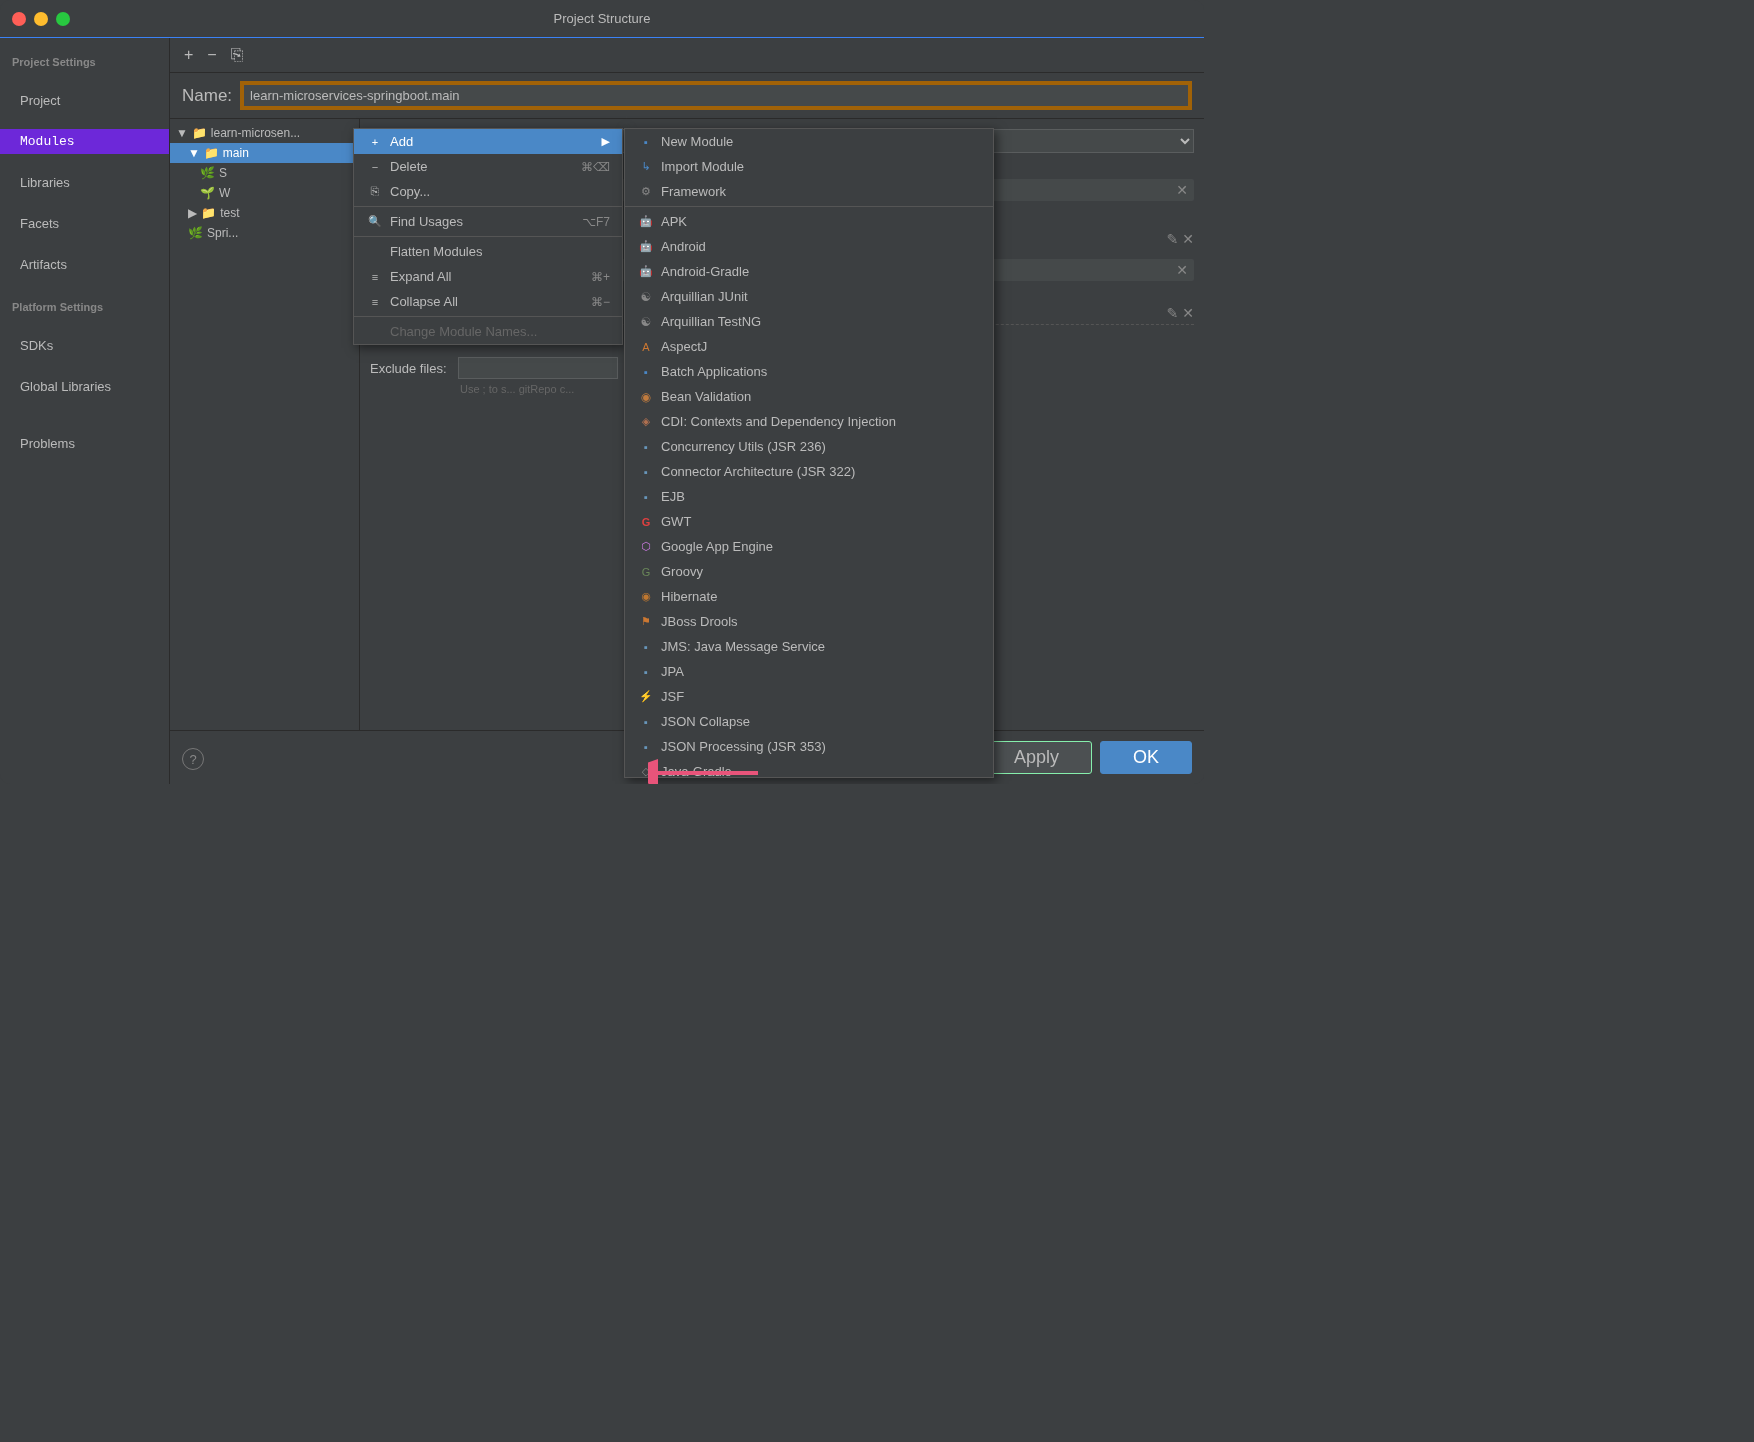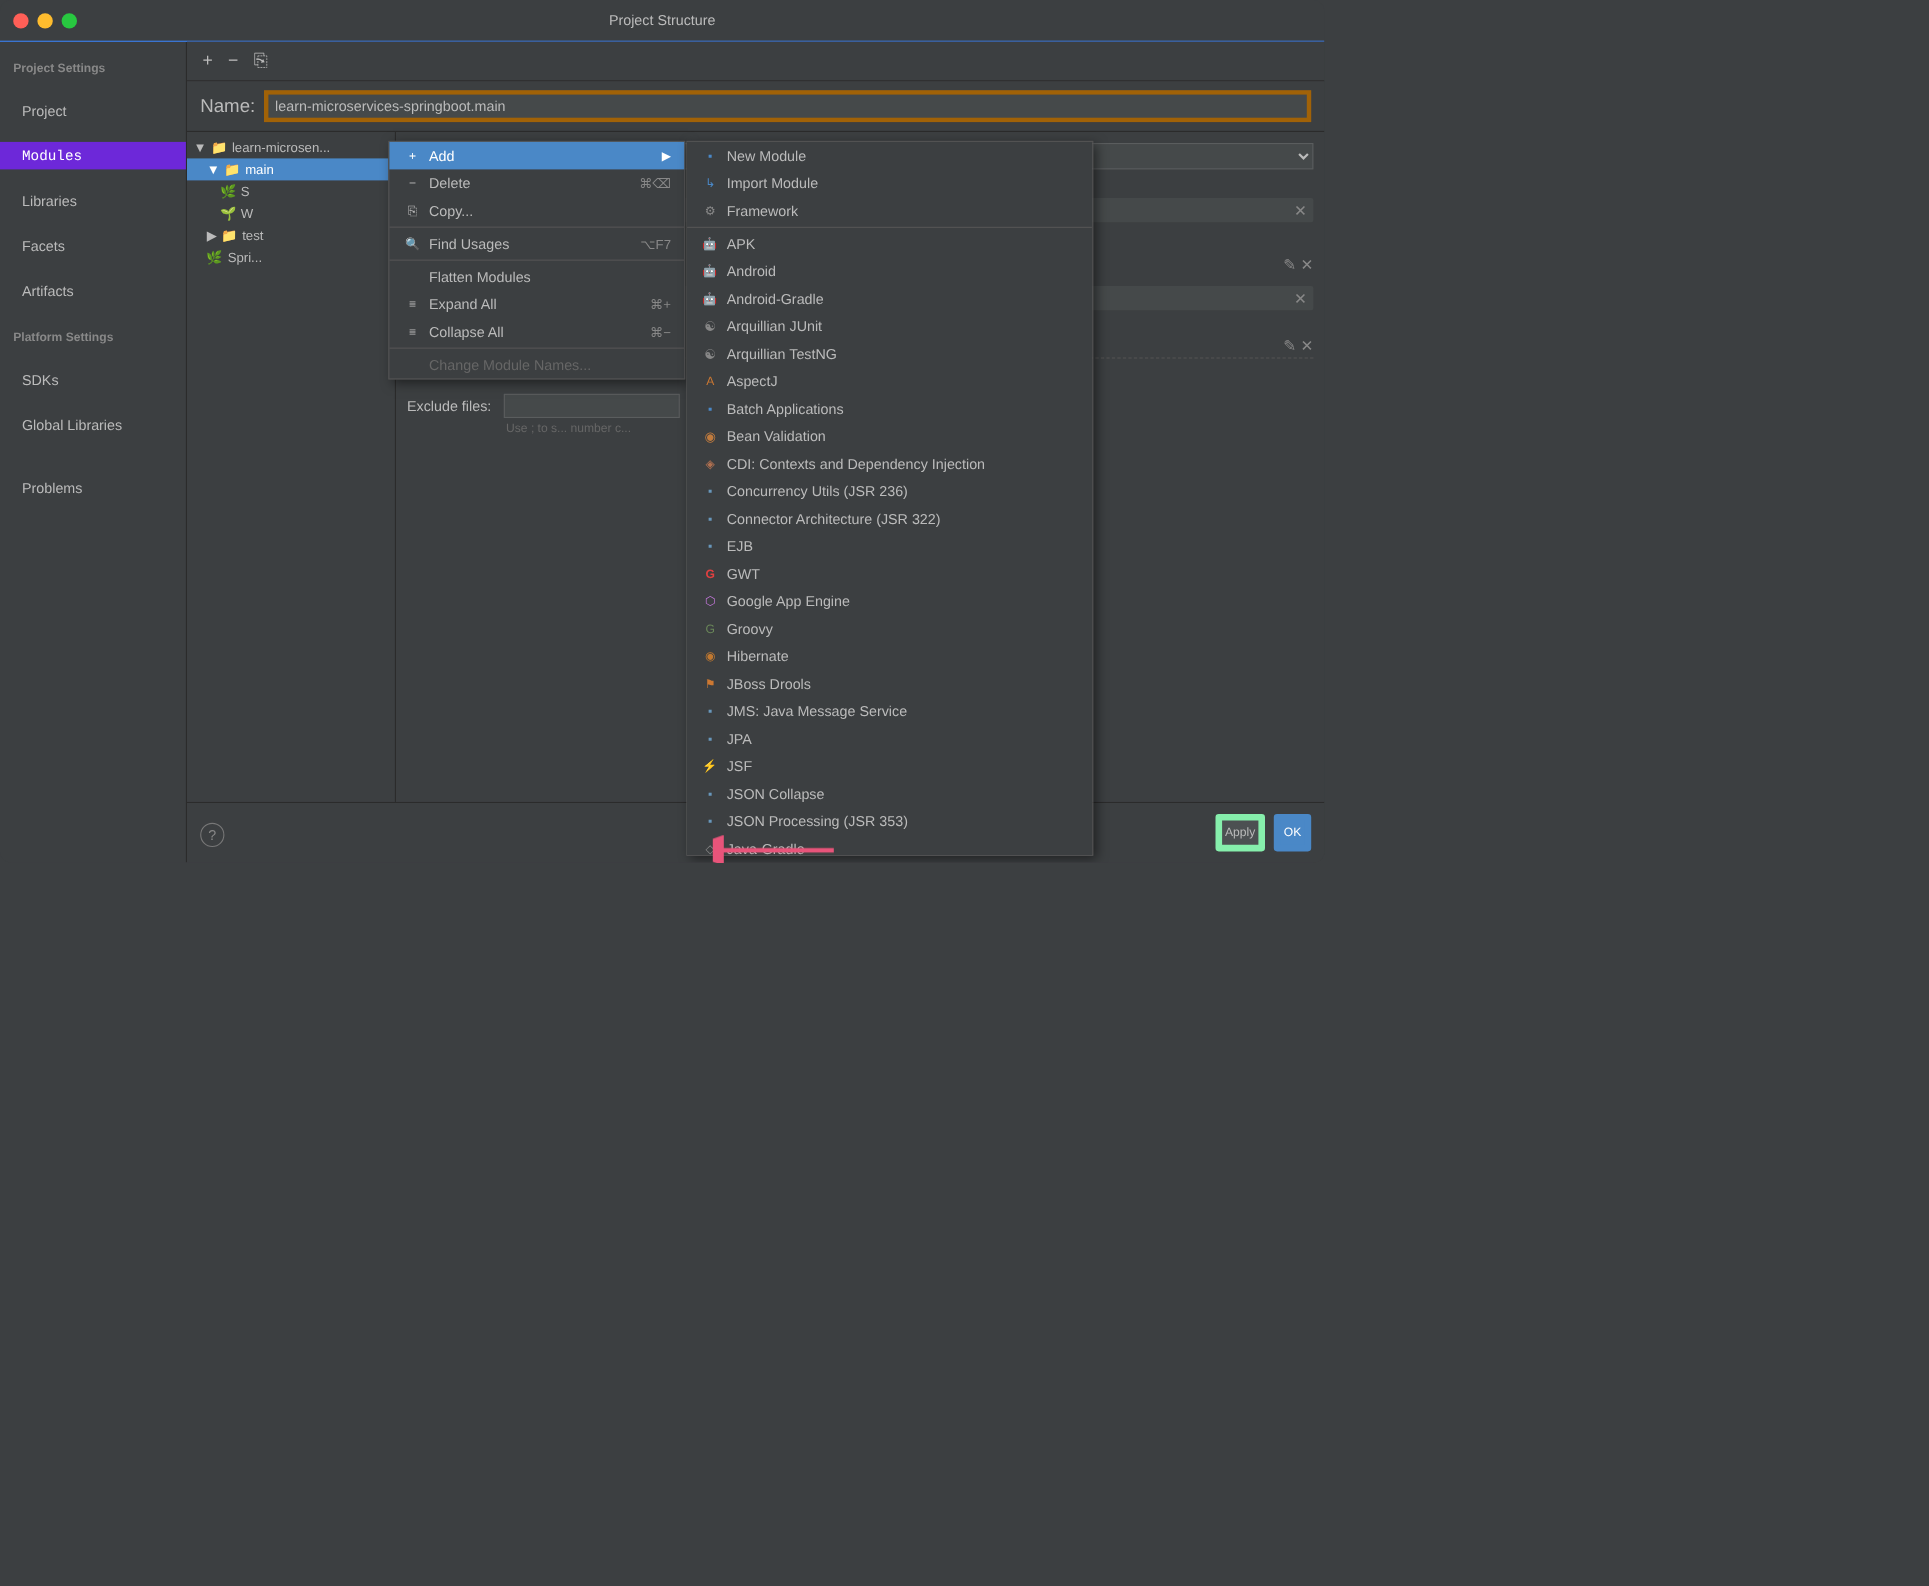--- a/index.html
+++ b/index.html
@@ -239,23 +239,23 @@
     
     .action-buttons {
       display: flex;
       justify-content: flex-end;
       gap: 8px;
       padding: 10px 12px;
       background: #3c3f41;
       border-top: 1px solid #2b2b2b;
     }
     .btn {
-      padding: 5px 3px;
-      font-size: 11px;
-      border: 6px solid #86efac;
+      padding: 5px 32px;
+      font-size: 18px;
+      border: 1px solid #86efac;
       border-radius: 3px;
       cursor: pointer;
     }
     .btn-apply {
       background: #4c5052;
       color: #bbbbbb;
     }
     .btn-ok {
       background: #4a88c7;
       color: #fff;
@@ -505,21 +505,21 @@
             <button style="background:none;border:none;color:#888;cursor:pointer;font-size:14px;">✕</button>
           </div>
         </div>
 
         <div style="margin-top:auto;padding-top:20px;">
           <div style="display:flex;align-items:center;gap:8px;margin-bottom:4px;">
             <span class="exclude-label">Exclude files:</span>
             <input class="exclude-input" type="text" style="">
           </div>
           <div style="font-size:11px;color:#666;padding-left:90px;">
-            <span>Use ; to s... number c...</span>
+            <span>Use ; to s... gitRepo c...</span>
           </div>
         </div>
       </div>
     </div>
 
     <div class="action-buttons">
       <button class="btn btn-apply">Apply</button>
       <button class="btn btn-ok">OK</button>
     </div>
 

